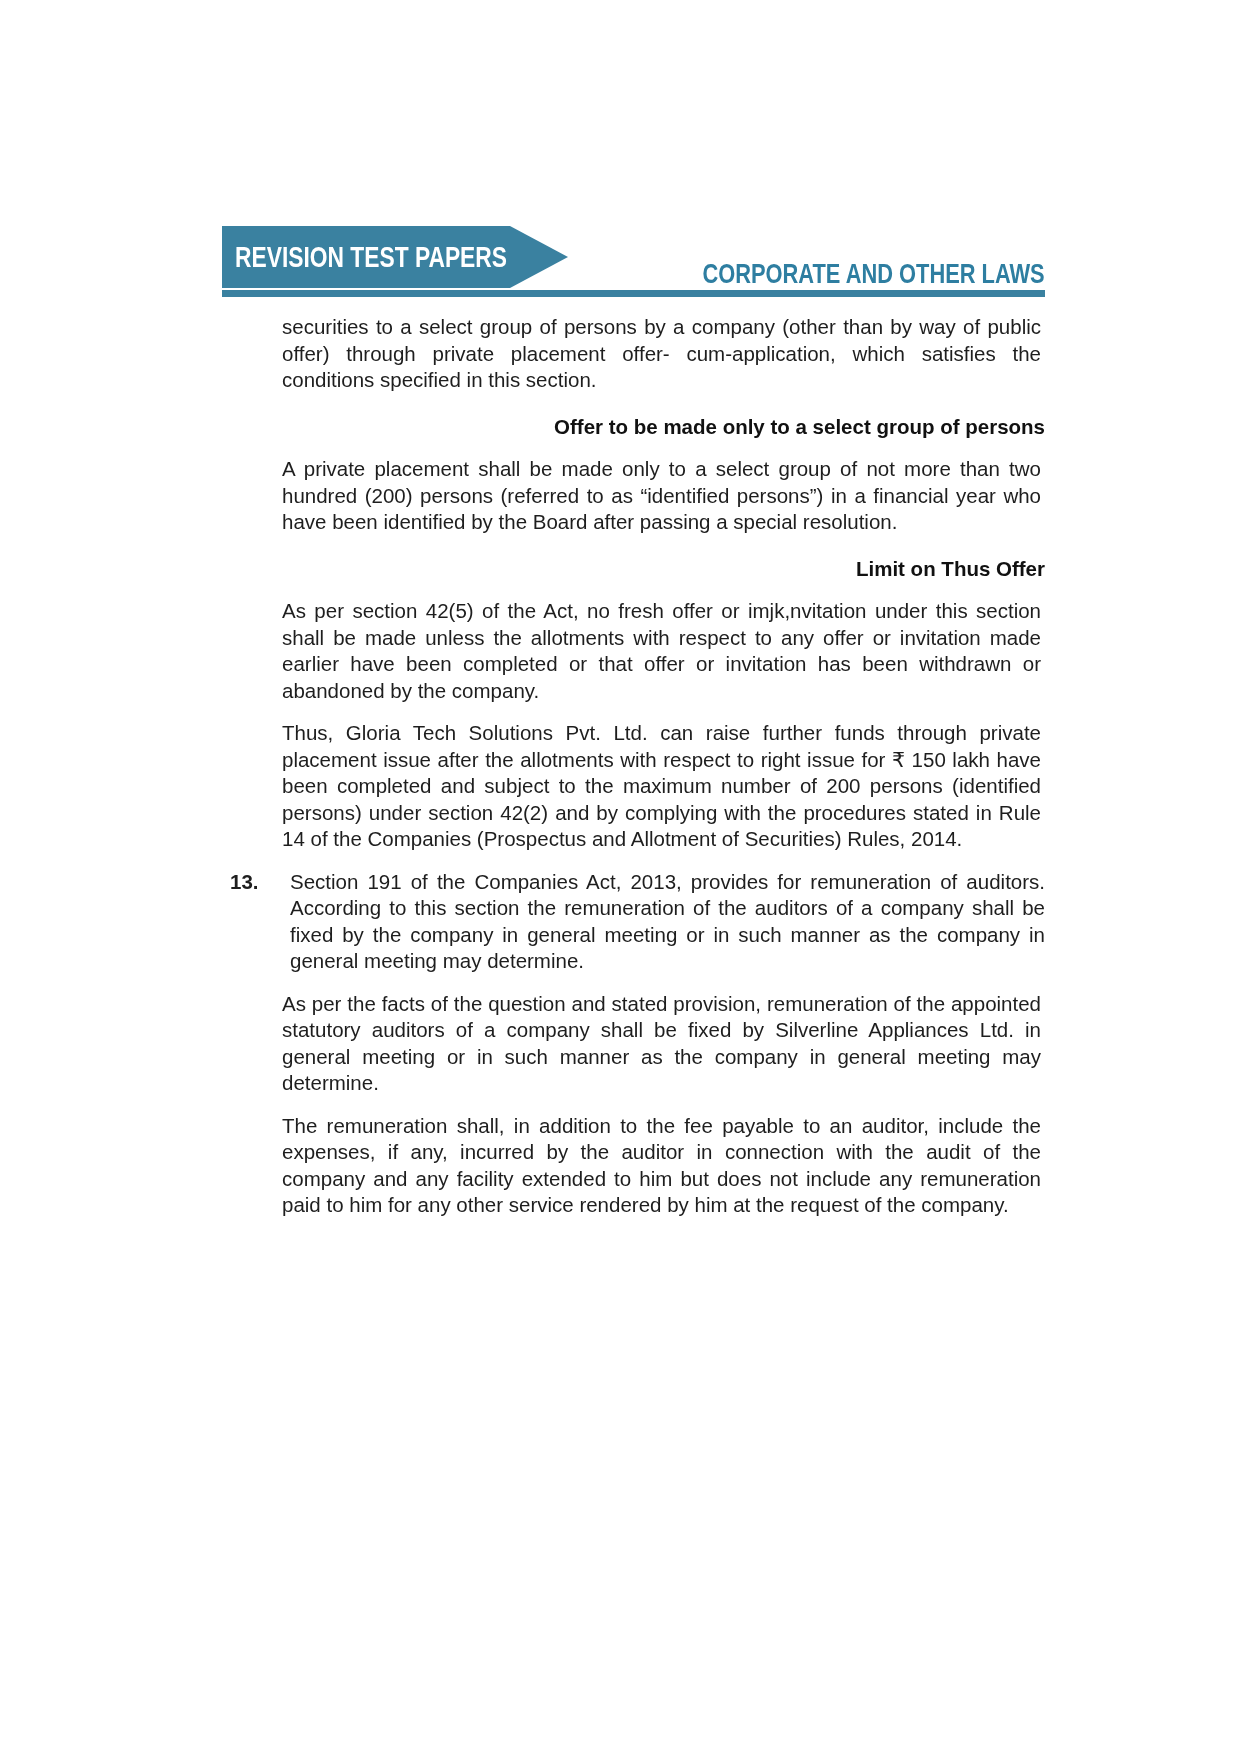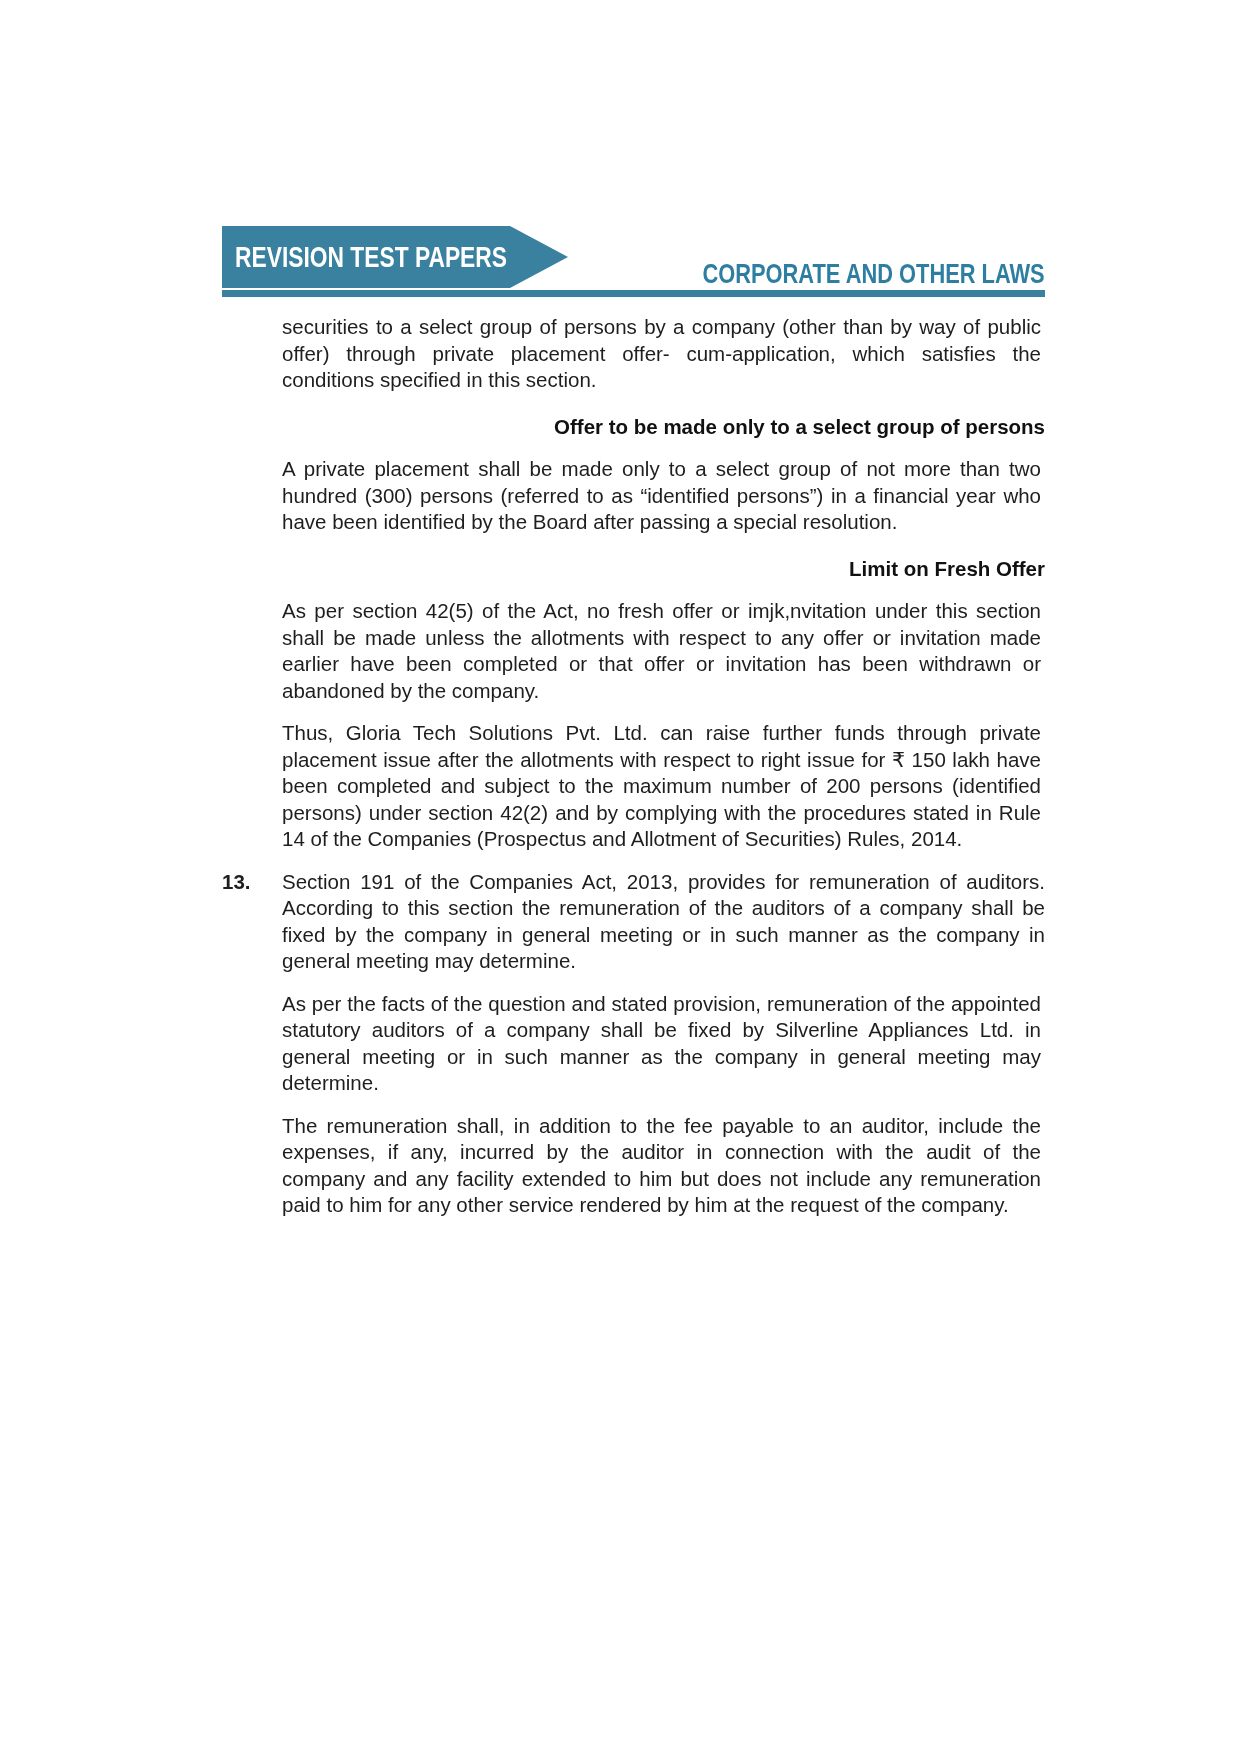--- a/index.html
+++ b/index.html
@@ -67,21 +67,21 @@
     line-height: 26.5px;
     text-align: justify;
   }
   .para { margin: 0 4px 16px 60px; }
   .subheading {
     font-weight: bold;
     color: #111111;
     text-align: right;
     margin: 20px 0 16px 60px;
   }
-  .numbered { display: flex; margin: 0 0 16px 0; }
+  .numbered { display: flex; margin: 0 0 16px 8px; }
   .numbered .num { flex: 0 0 60px; width: 60px; font-weight: bold; text-align: left; }
   .numbered .body { flex: 1; }
 
   
   .footer-rule {
     position: absolute;
     left: 222px;
     top: 1474px;
     width: 823px;
     height: 6px;
@@ -128,22 +128,22 @@
       <polygon points="0,0 288,0 346,31 288,62 0,62" fill="#3a81a0"></polygon>
     </svg>
     <div class="banner-label">REVISION TEST PAPERS</div>
   </div>
   <div class="header-title">CORPORATE AND OTHER LAWS</div>
   <div class="header-rule"></div>
 
   <div class="content" id="content">
       <p class="para">securities to a select group of persons by a company (other than by way of public offer) through private placement offer- cum-application, which satisfies the conditions specified in this section.</p>
       <div class="subheading">Offer to be made only to a select group of persons</div>
-      <p class="para">A private placement shall be made only to a select group of not more than two hundred (300) persons (referred to as “identified persons”) in a financial year who have been identified by the Board after passing a special resolution.</p>
-      <div class="subheading">Limit on Fresh Offer</div>
+      <p class="para">A private placement shall be made only to a select group of not more than two hundred (200) persons (referred to as “identified persons”) in a financial year who have been identified by the Board after passing a special resolution.</p>
+      <div class="subheading">Limit on Thus Offer</div>
       <p class="para">As per section 42(5) of the Act, no fresh offer or imjk,nvitation under this section shall be made unless the allotments with respect to any offer or invitation made earlier have been completed or that offer or invitation has been withdrawn or abandoned by the company.</p>
       <p class="para">Thus, Gloria Tech Solutions Pvt. Ltd. can raise further funds through private placement issue after the allotments with respect to right issue for ₹ 150 lakh have been completed and subject to the maximum number of 200 persons (identified persons) under section 42(2) and by complying with the procedures stated in Rule 14 of the Companies (Prospectus and Allotment of Securities) Rules, 2014.</p>
       <div class="numbered">
         <div class="num">13.</div>
         <div class="body">Section 191 of the Companies Act, 2013, provides for remuneration of auditors.  According to this section the remuneration of the auditors of a company shall be fixed by the company in general meeting or in such manner as the company in general meeting may determine.</div>
       </div>
       <p class="para">As per the facts of the question and stated provision, remuneration of the appointed statutory auditors of a company shall be fixed by Silverline Appliances Ltd. in general meeting or in such manner as the company in general meeting may determine.</p>
       <p class="para">The remuneration shall, in addition to the fee payable to an auditor, include the expenses, if any, incurred by the auditor in connection with the audit of the company and any facility extended to him but does not include any remuneration paid to him for any other service rendered by him at the request of the company.</p>
     </div>
 

